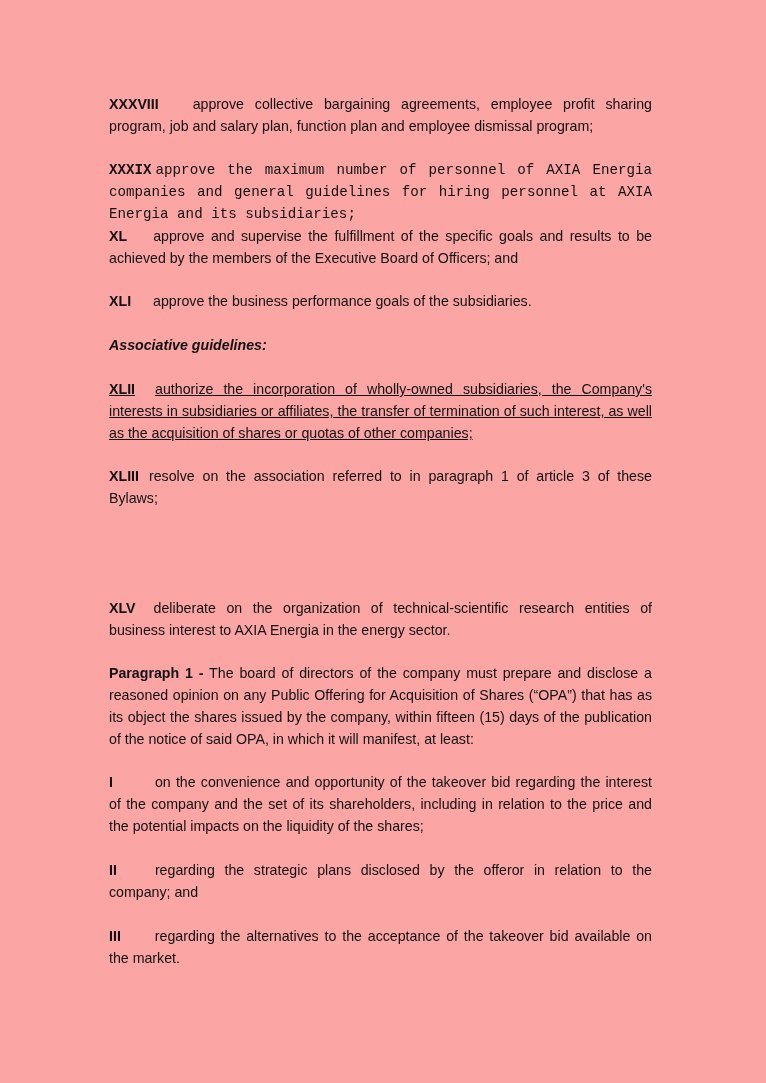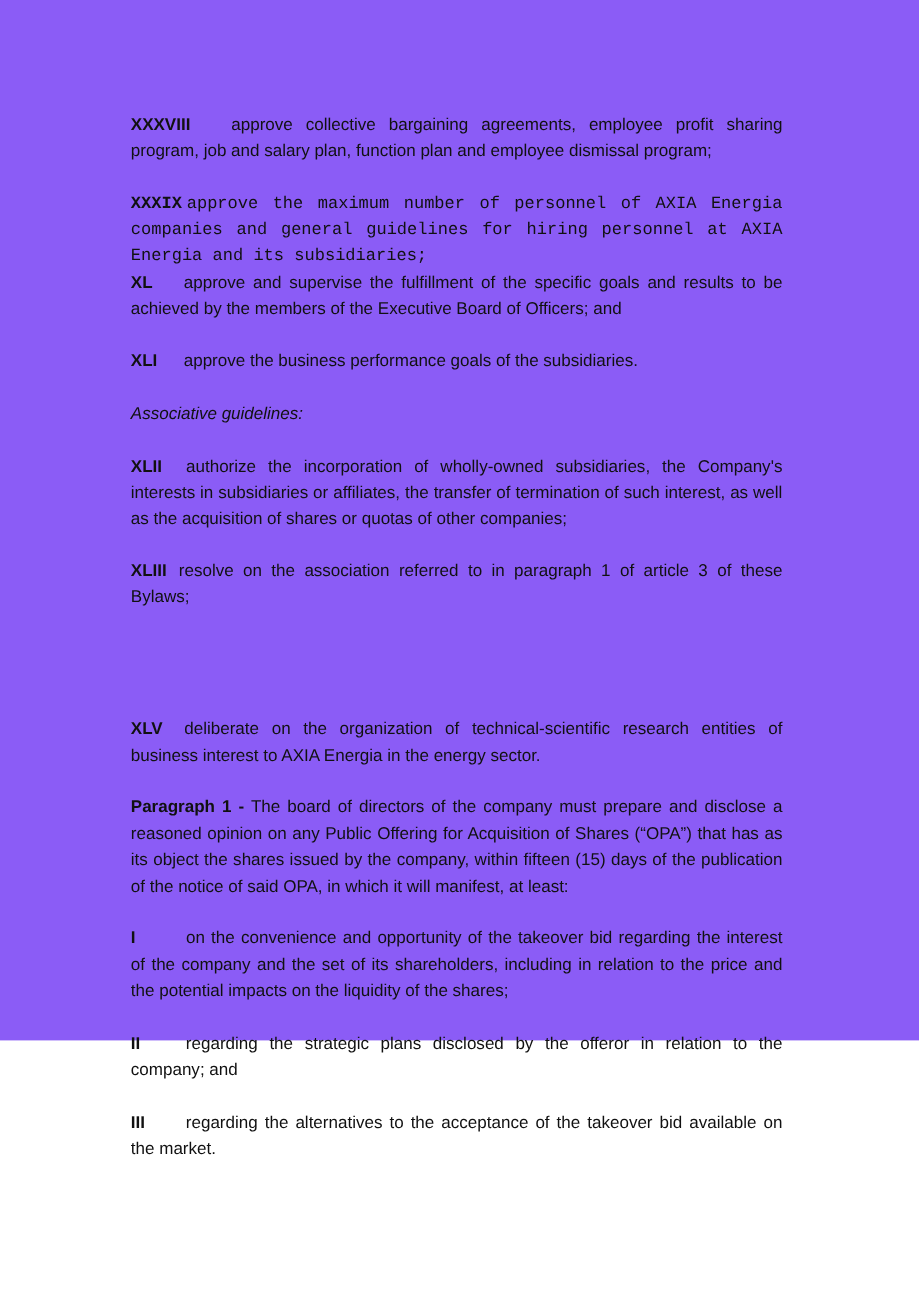--- a/index.html
+++ b/index.html
@@ -12,38 +12,38 @@
       height: 1083px;
       position: relative;
       overflow: hidden;
       font-family: "Liberation Sans", sans-serif;
       color: #111111;
     }
     .page {
       position: absolute;
       left: 0; top: 0;
       width: 766px;
-      height: 867px;
-      background: #8b5cf6;
+      height: 1083px;
+      background: #fca5a5;
     }
     .block {
       position: absolute;
       left: 109px;
       width: 543px;
       font-size: 14.2px;
       line-height: 22px;
       text-align: justify;
       margin: 0;
     }
     .num {
       font-weight: bold;
     }
     .gap { display: inline-block; }
     .heading {
-      font-weight: normal;
+      font-weight: bold;
       font-style: italic;
     }
   </style>
 </head>
 <body>
 
 <div class="page">
 
   <p class="block" style="top:93px;">
     <span class="num">XXXVIII</span><span class="gap" style="width:34px;"></span><span>approve collective bargaining agreements, employee profit sharing program, job and salary plan, function plan and employee dismissal program;</span>
@@ -56,21 +56,21 @@
   <p class="block" style="top:225px;">
     <span class="num">XL</span><span class="gap" style="width:26px;"></span><span>approve and supervise the fulfillment of the specific goals and results to be achieved by the members of the Executive Board of Officers; and</span>
   </p>
 
   <p class="block" style="top:290px;">
     <span class="num">XLI</span><span class="gap" style="width:22px;"></span><span>approve the business performance goals of the subsidiaries.</span>
   </p>
 
   <p class="block heading" style="top:334px;">Associative guidelines:</p>
 
-  <p class="block" style="top:378px;">
+  <p class="block" style="top:378px;text-decoration:underline;">
     <span class="num">XLII</span><span class="gap" style="width:20px;"></span><span>authorize the incorporation of wholly-owned subsidiaries, the Company's interests in subsidiaries or affiliates, the transfer of termination of such interest, as well as the acquisition of shares or quotas of other companies;</span>
   </p>
 
   <p class="block" style="top:465px;">
     <span class="num">XLIII</span><span class="gap" style="width:10px;"></span><span>resolve on the association referred to in paragraph 1 of article 3 of these Bylaws;</span>
   </p>
 
 
   <p class="block" style="top:597px;">
     <span class="num">XLV</span><span class="gap" style="width:18px;"></span><span>deliberate on the organization of technical-scientific research entities of business interest to AXIA Energia in the energy sector.</span>

